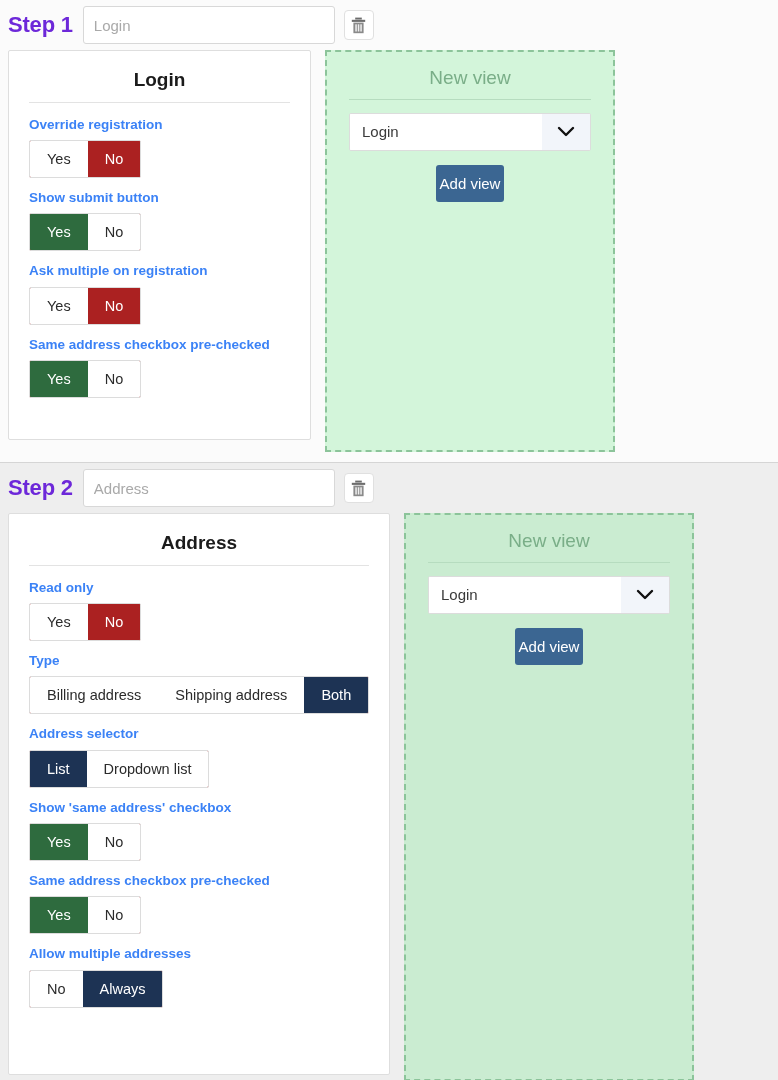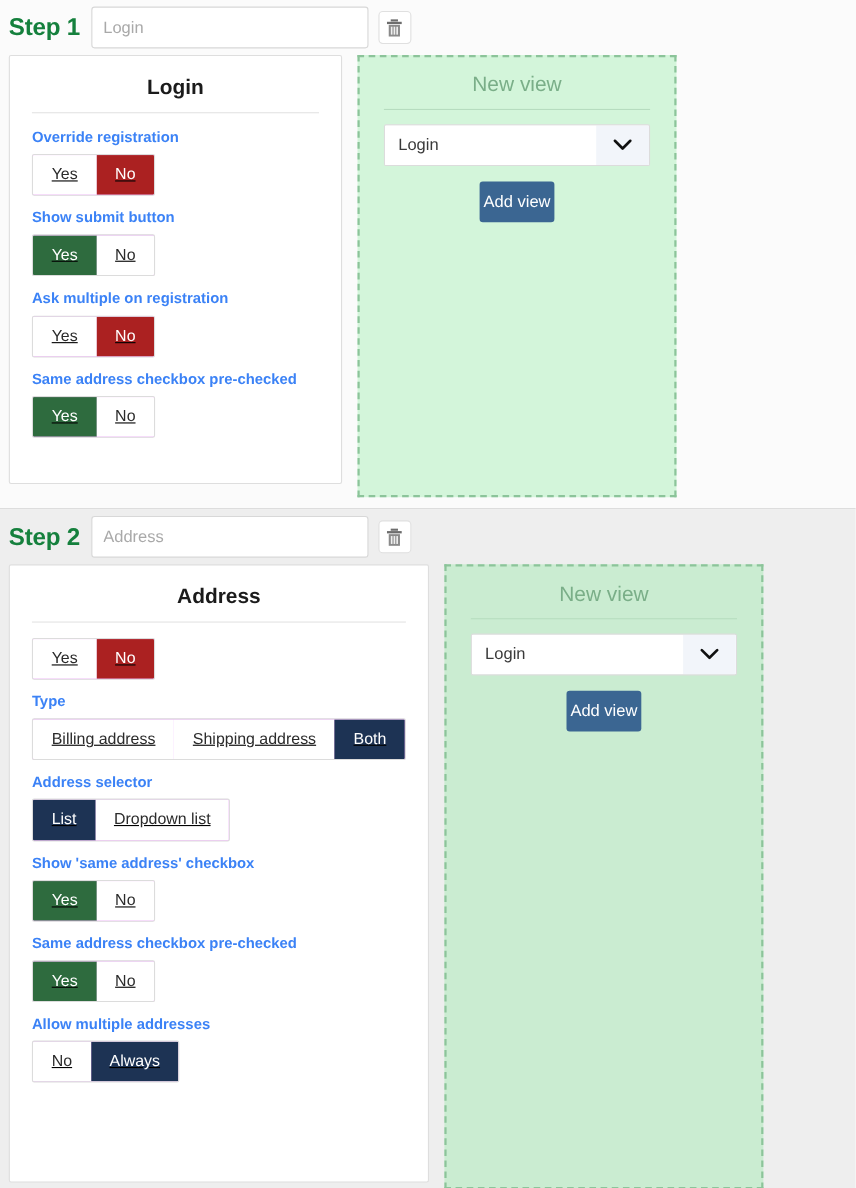--- a/index.html
+++ b/index.html
@@ -23,21 +23,21 @@
 
   .step-header {
     display: flex;
     align-items: center;
     gap: 0;
     padding: 6px 0 6px 8px;
   }
   .step-title {
     font-size: 22px;
     font-weight: bold;
-    color: #15803d;
+    color: #6d28d9;
     letter-spacing: -0.2px;
     white-space: nowrap;
     margin-right: 10px;
     line-height: 1;
   }
   .step-name-input {
     width: 252px;
     height: 38px;
     border: 1px solid #d8d8d8;
     border-radius: 3px;
@@ -105,22 +105,21 @@
     margin: 0 0 7px 0;
     line-height: 1.2;
   }
 
   
   .seg {
     display: inline-flex;
     border: 1px solid #dcdcdc;
     border-radius: 2px;
     overflow: hidden;
-    background: #f0abfc;
-    text-decoration: underline;
+    background: #b91c1c;
   }
   .seg-opt {
     font-size: 14.5px;
     font-family: "Liberation Sans", sans-serif;
     color: #2b2b2b;
     background: #ffffff;
     border: 0;
     padding: 9px 17px;
     line-height: 1.25;
     cursor: pointer;
@@ -301,20 +300,21 @@
       </button>
     </div>
 
     <div class="step-body">
 
       <div class="view-card view-card--address">
         <div class="card-title">Address</div>
         <hr class="card-rule">
 
         <div class="field">
+          <div class="field-label">Read only</div>
           <div class="seg">
             <button class="seg-opt">Yes</button>
             <button class="seg-opt is-on-no">No</button>
           </div>
         </div>
 
         <div class="field">
           <div class="field-label">Type</div>
           <div class="seg">
             <button class="seg-opt">Billing address</button>

